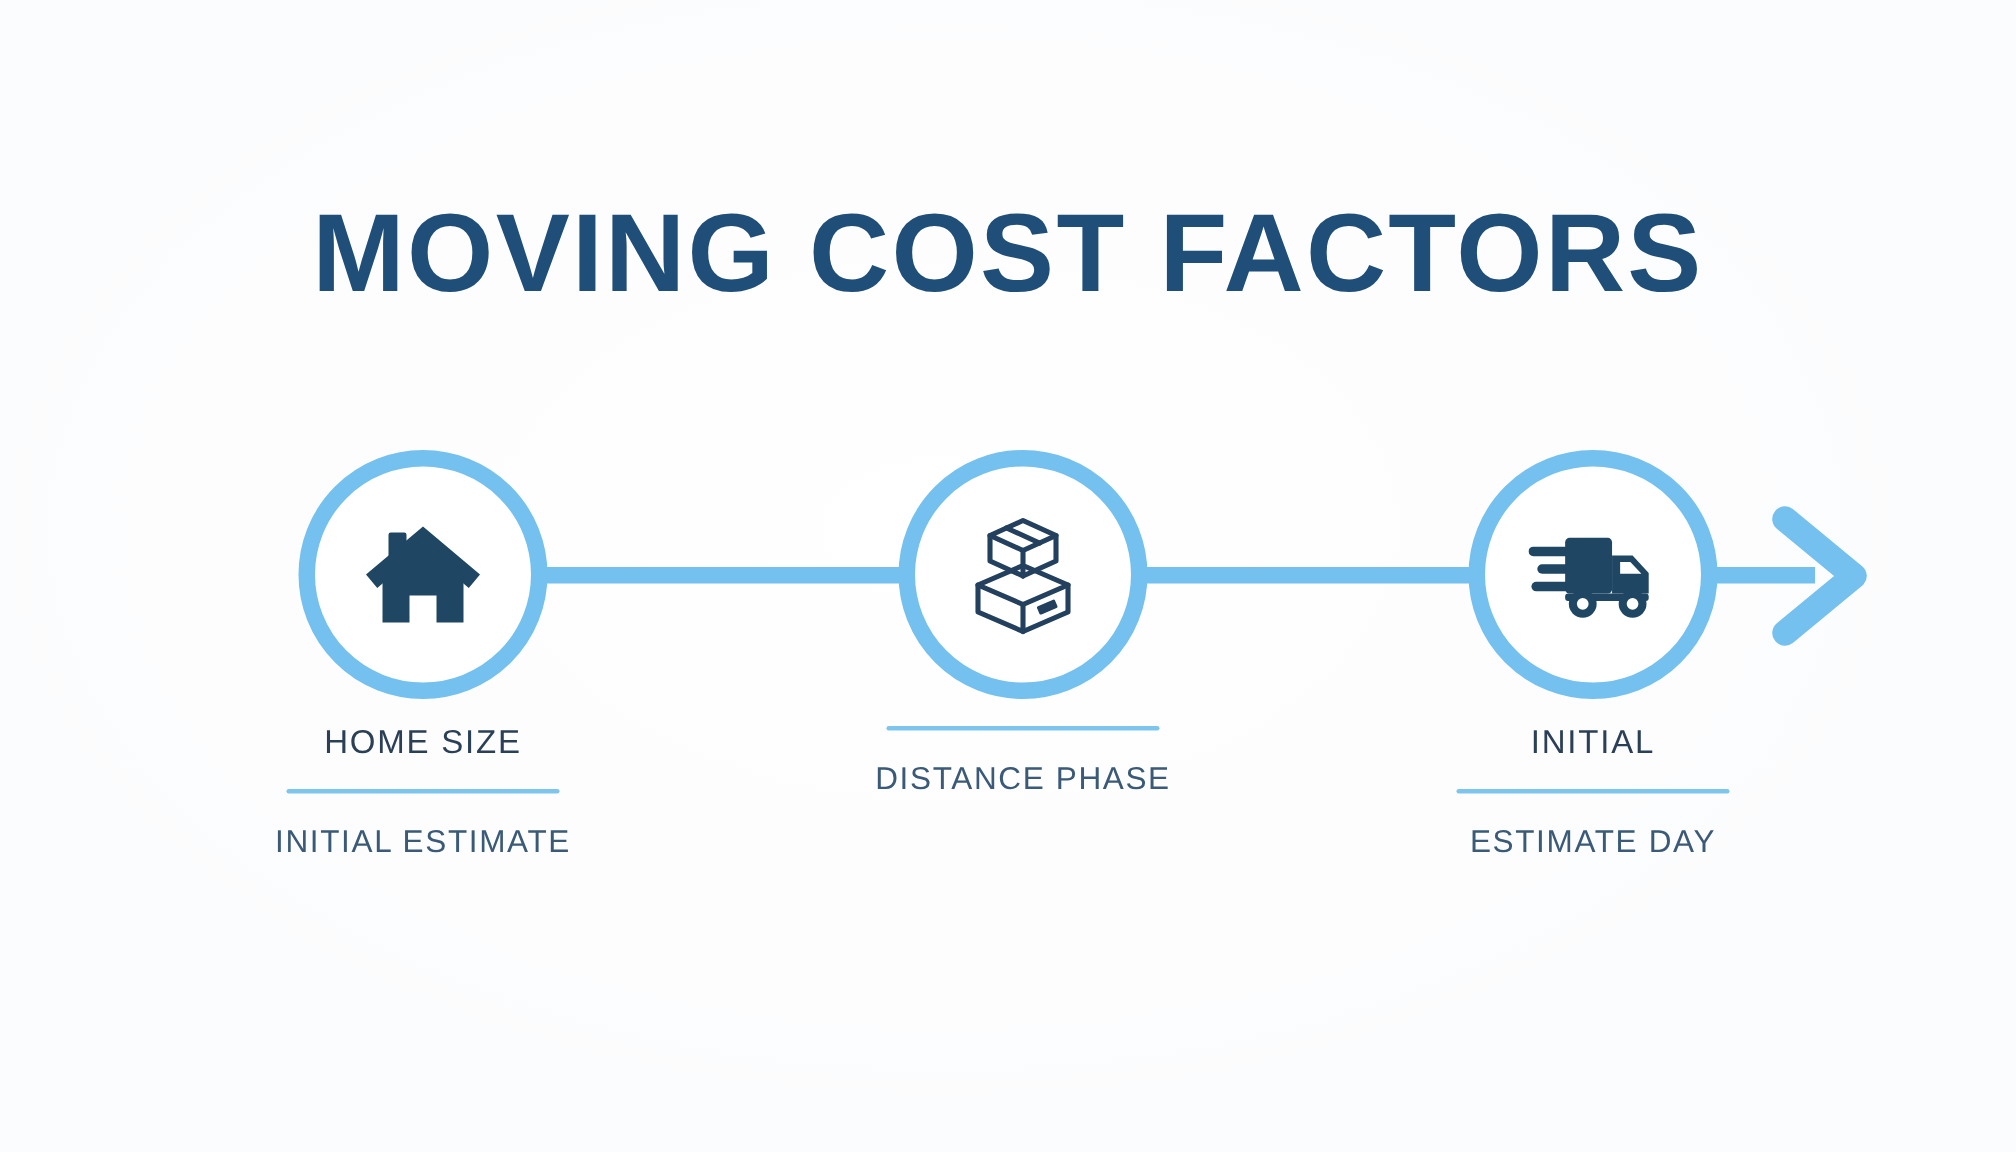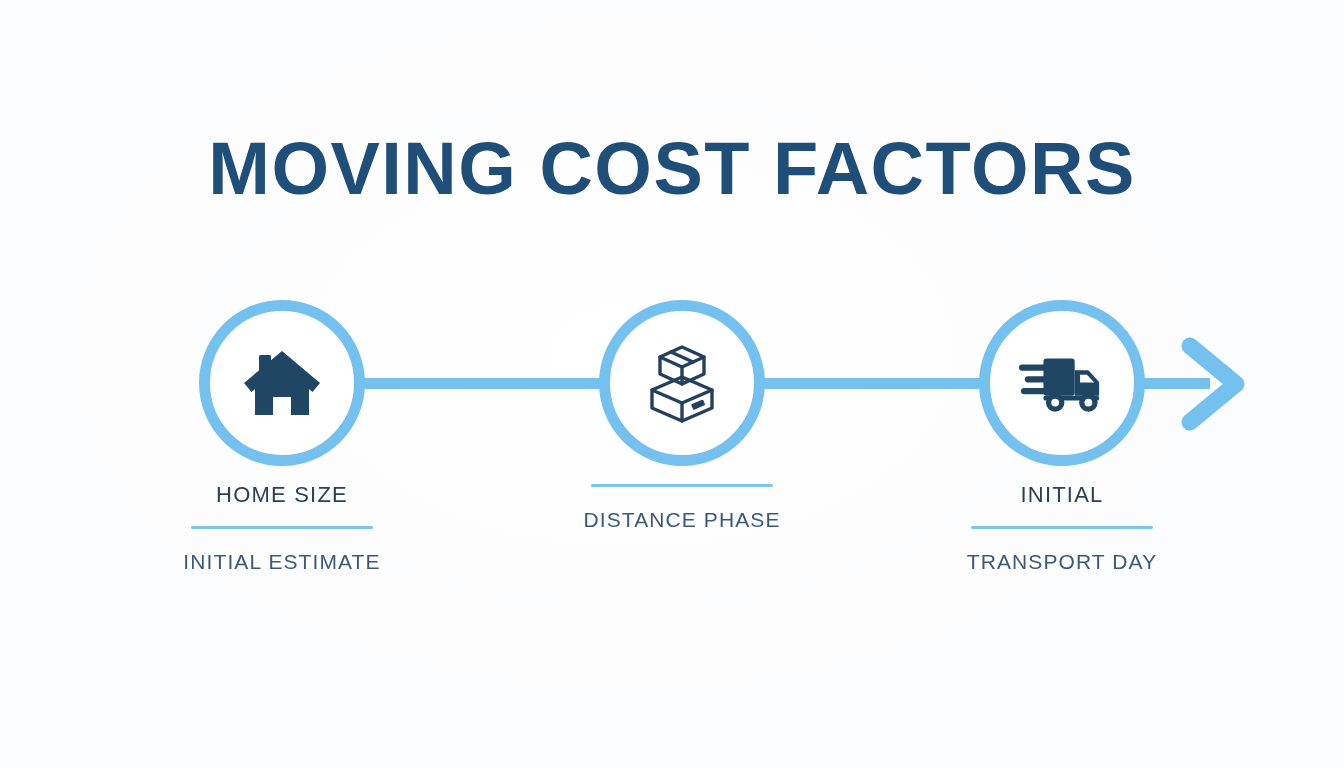--- a/index.html
+++ b/index.html
@@ -211,17 +211,17 @@
               <circle cx="37" cy="52" r="9.5"></circle>
               <circle cx="71" cy="52" r="9.5"></circle>
             </g>
             <circle cx="37" cy="52" r="4" fill="#ffffff"></circle>
             <circle cx="71" cy="52" r="4" fill="#ffffff"></circle>
           </svg>
         </div>
       </div>
       <div class="node-label">INITIAL</div>
       <div class="divider"></div>
-      <div class="node-sub">TRANSPORT DAY</div>
+      <div class="node-sub">ESTIMATE DAY</div>
     </div>
 
   </div>
 </div>
 
 </body></html>

